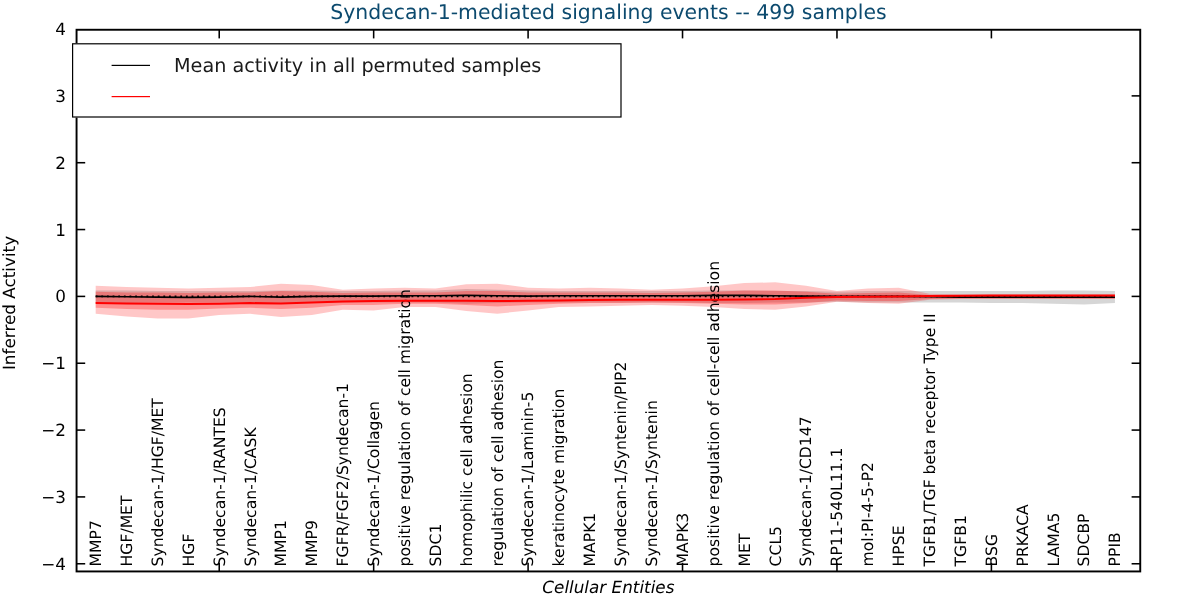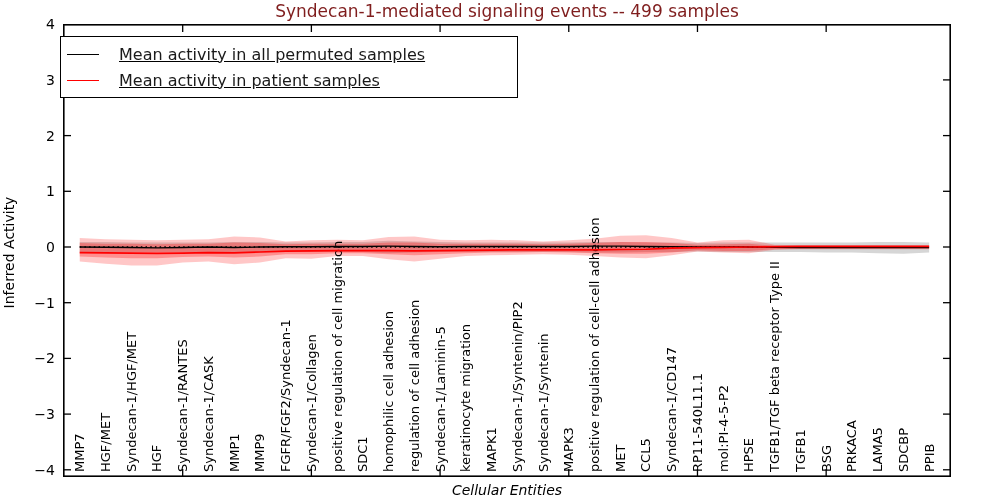--- a/index.html
+++ b/index.html
@@ -2,36 +2,36 @@
 <html><head>
 <meta charset="utf-8">
 <style>
   html,body{margin:0;padding:0;background:#ffffff;}
   .figure{
     position:relative;width:1000px;height:500px;background:#ffffff;
     font-family:"DejaVu Sans","Liberation Sans",sans-serif;overflow:hidden;
   }
   .chart-title{
     position:absolute;left:63px;top:1px;width:888px;text-align:center;
-    font-size:17px;color:#7f1d1d;white-space:nowrap;
+    font-size:17px;color:#0c4a6e;white-space:nowrap;
   }
   .y-label{
     position:absolute;left:-61px;top:244px;width:140px;height:17px;
     text-align:center;font-size:14px;color:#000;transform:rotate(-90deg);
     white-space:nowrap;
   }
   .x-label{
     position:absolute;left:63px;top:482px;width:888px;text-align:center;
     font-size:14px;color:#000;white-space:nowrap;font-style:italic;
   }
   .legend{
     position:absolute;left:60px;top:36px;width:458px;height:62px;
     border:1.5px solid #000;background:#ffffff;box-sizing:border-box;
     display:flex;flex-direction:column;justify-content:center;
-    padding:4px 4px;z-index:5;text-decoration:underline;
+    padding:4px 30px;z-index:5;
   }
   .legend-row{display:flex;align-items:center;height:26px;}
   .legend-swatch{width:32px;height:0;border-top:1.6px solid #000;margin:0 20px 0 2px;}
   .legend-label{font-size:16px;color:#1a1a1a;white-space:nowrap;}
   svg{position:absolute;left:0;top:0;}
 </style>
 </head>
 <body>
 
 <div class="figure">
@@ -120,16 +120,15 @@
   <div class="y-label">Inferred Activity</div>
   <div class="x-label">Cellular Entities</div>
 
   <div class="legend">
     <div class="legend-row">
       <div class="legend-swatch" id="sw0" style="border-top-color: rgb(0, 0, 0);"></div>
       <div class="legend-label">Mean activity in all permuted samples</div>
     </div>
     <div class="legend-row">
       <div class="legend-swatch" id="sw1" style="border-top-color: rgb(255, 0, 0);"></div>
-      <div class="legend-label">Mean activity in patient samples</div>
     </div>
   </div>
 </div>
 
 </body></html>

